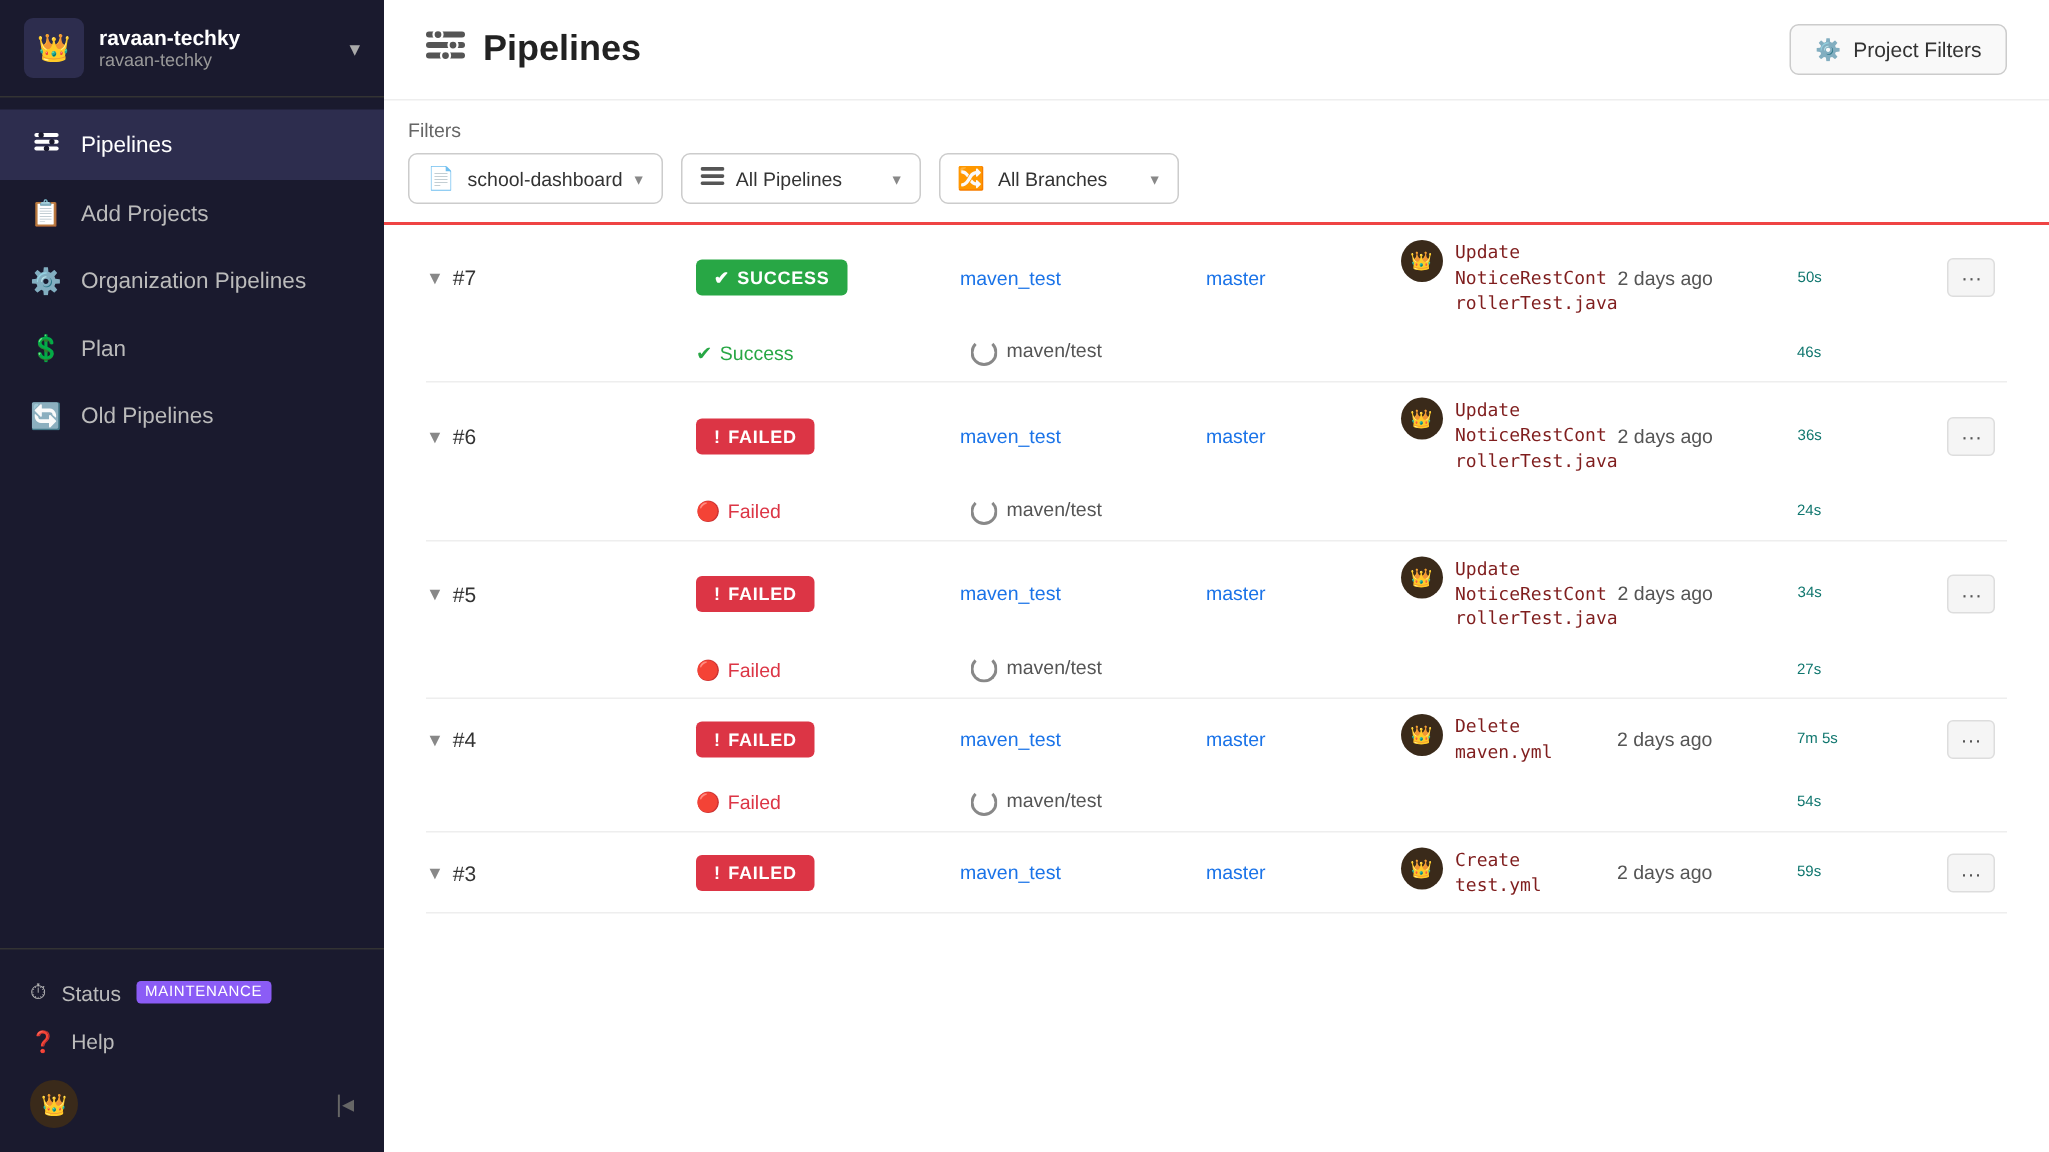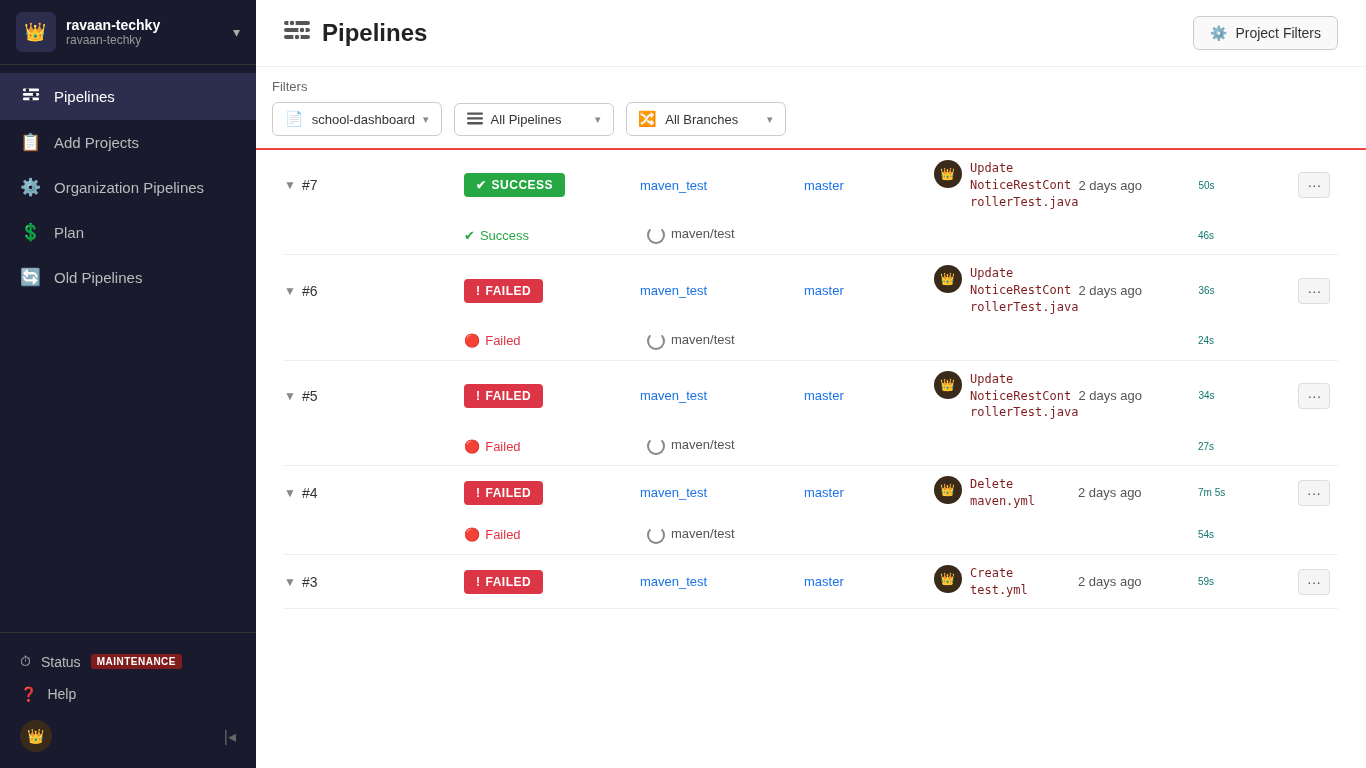--- a/index.html
+++ b/index.html
@@ -63,24 +63,24 @@
     }
     .status-item {
       display: flex;
       align-items: center;
       gap: 10px;
       padding: 8px 4px;
       color: #bbb;
       font-size: 14px;
     }
     .badge-maintenance {
-      background: #7f1d1d;
+      background: #8b5cf6;
       color: #fff;
       font-size: 10px;
-      font-weight: 700;
+      font-weight: 400;
       padding: 2px 6px;
       border-radius: 3px;
       letter-spacing: 0.5px;
     }
     .help-item {
       display: flex;
       align-items: center;
       gap: 10px;
       padding: 8px 4px;
       color: #bbb;

